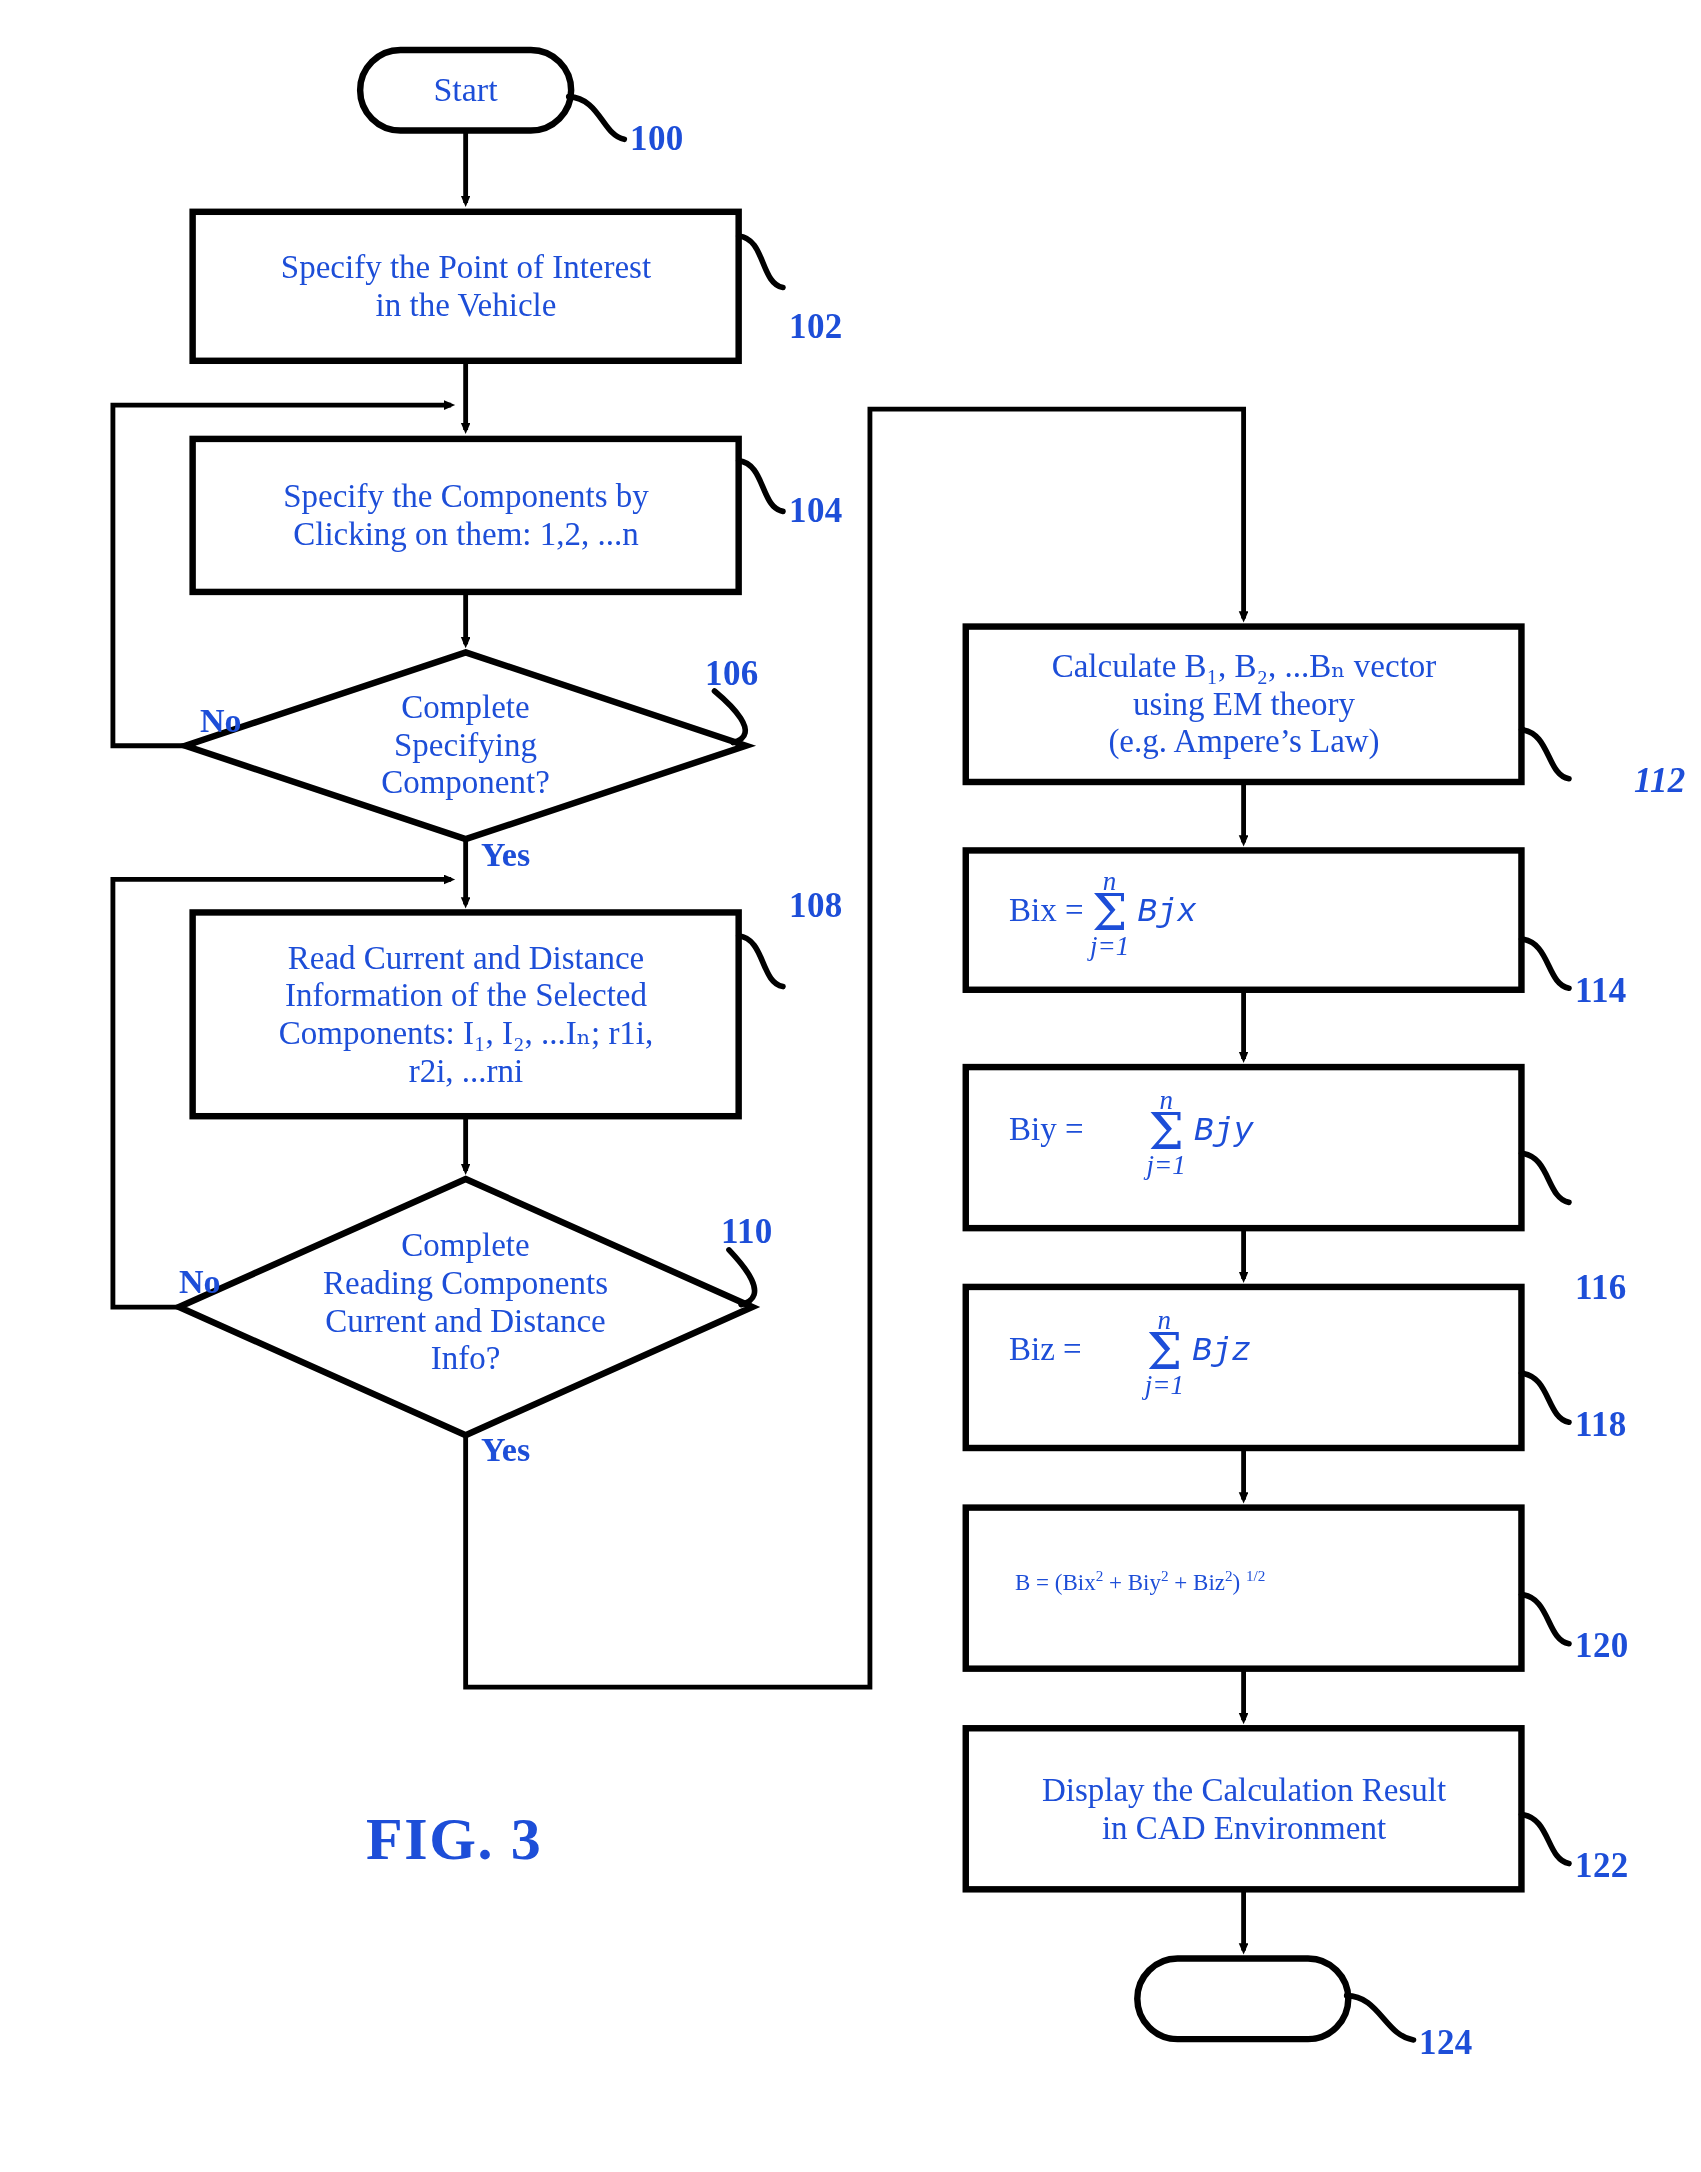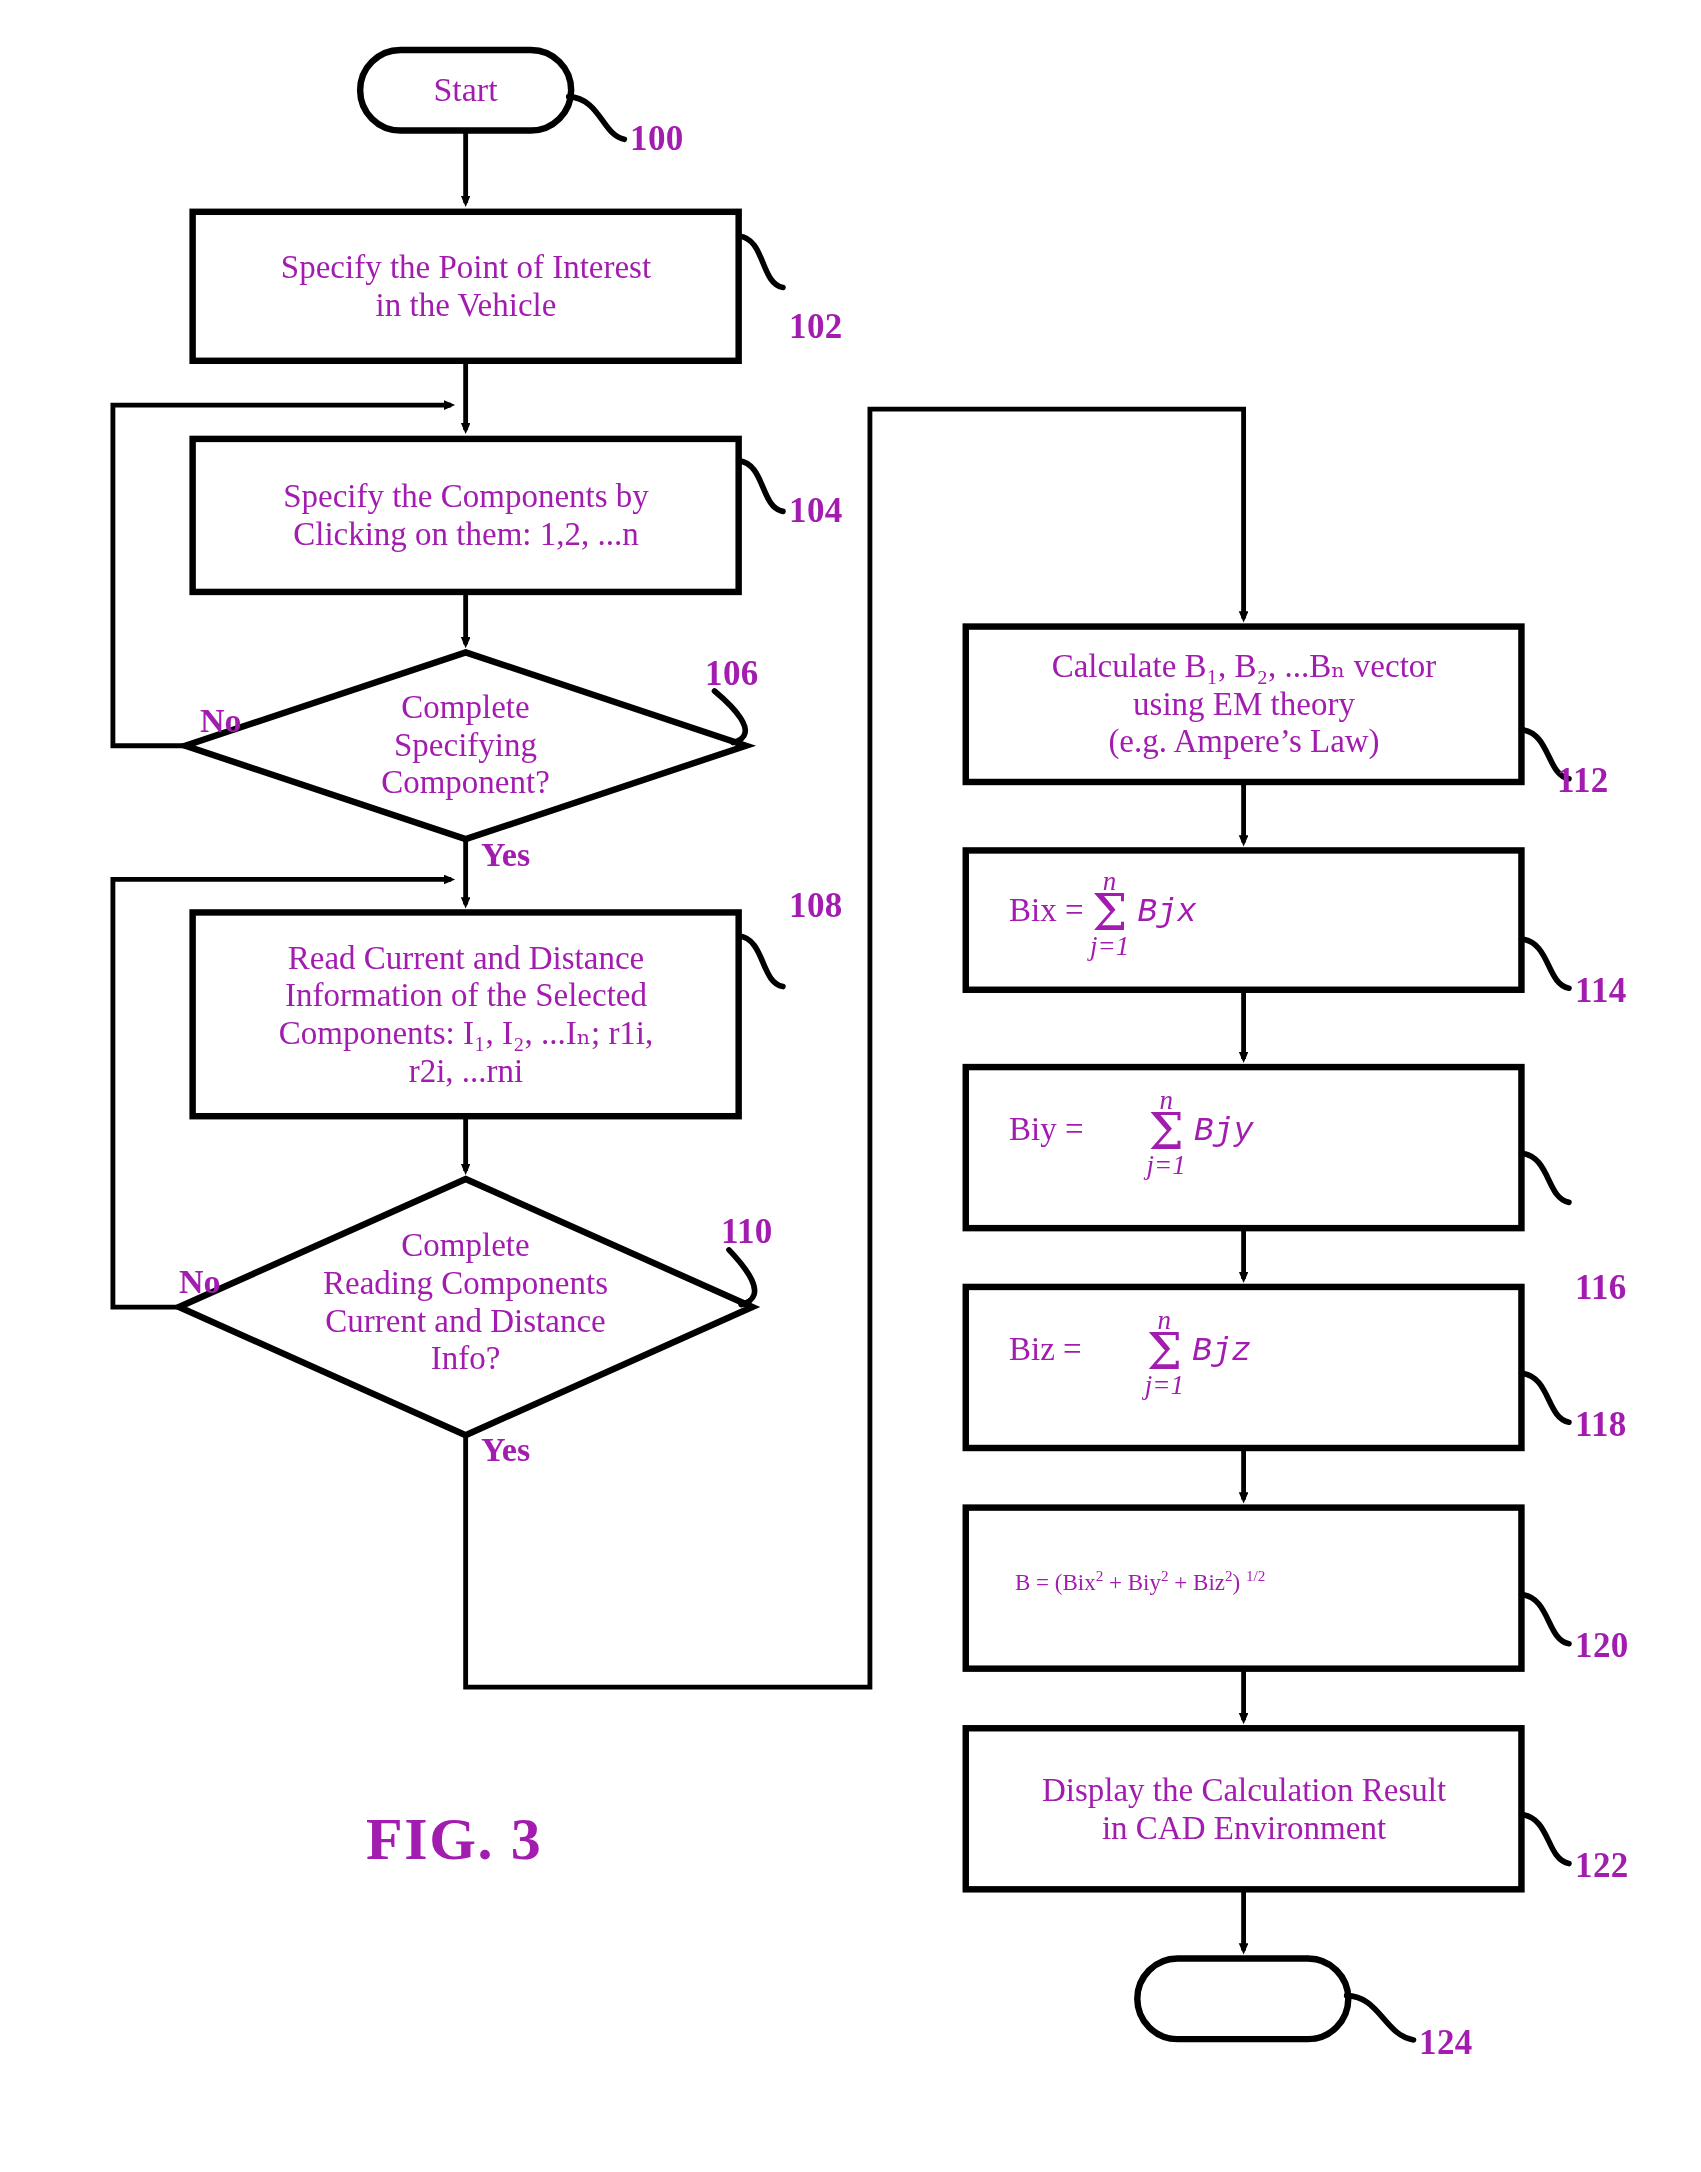--- a/index.html
+++ b/index.html
@@ -6,21 +6,21 @@
     margin: 0;
     padding: 0;
     background: #ffffff;
   }
   #figure-root {
     position: relative;
     width: 1702px;
     height: 2172px;
     background: #ffffff;
     font-family: "Liberation Serif", "DejaVu Serif", serif;
-    color: #a21caf;
+    color: #1d4ed8;
     overflow: hidden;
   }
   #figure-svg {
     position: absolute;
     left: 0;
     top: 0;
     width: 1702px;
     height: 2172px;
   }
   .node-text {
@@ -181,21 +181,21 @@
 Info?</div>
   <div class="ref-num" style="left:721px; top:1212px;">110</div>
   <div class="branch-label" style="left:179px; top:1263px;">No</div>
   <div class="branch-label" style="left:481px; top:1431px;">Yes</div>
 
   <div class="fig-label" style="left:338px; top:1805px;margin-left:28px;">FIG.  3</div>
 
   <div class="node-text" style="left:974px; top:627px; width:540px; height:155px;">Calculate B₁, B₂, ...Bₙ vector
 using EM theory
 (e.g. Ampere’s Law)</div>
-  <div class="ref-num" style="left:1557px; top:761px;">112</div>
+  <div class="ref-num" style="left:1634px; top:761px;font-style:italic;">112</div>
 
   <div class="formula" style="left:1009px; top:868px;">
     <span>Bix =</span><span class="sum-block" style="margin-left:6.4px;">
       <span class="sum-top">n</span>
       <span class="sum-sigma">Σ</span>
       <span class="sum-bot">j=1</span>
     </span><span class="sum-operand">Bjx</span>
   </div>
   <div class="ref-num" style="left:1575px; top:971px;">114</div>
 

